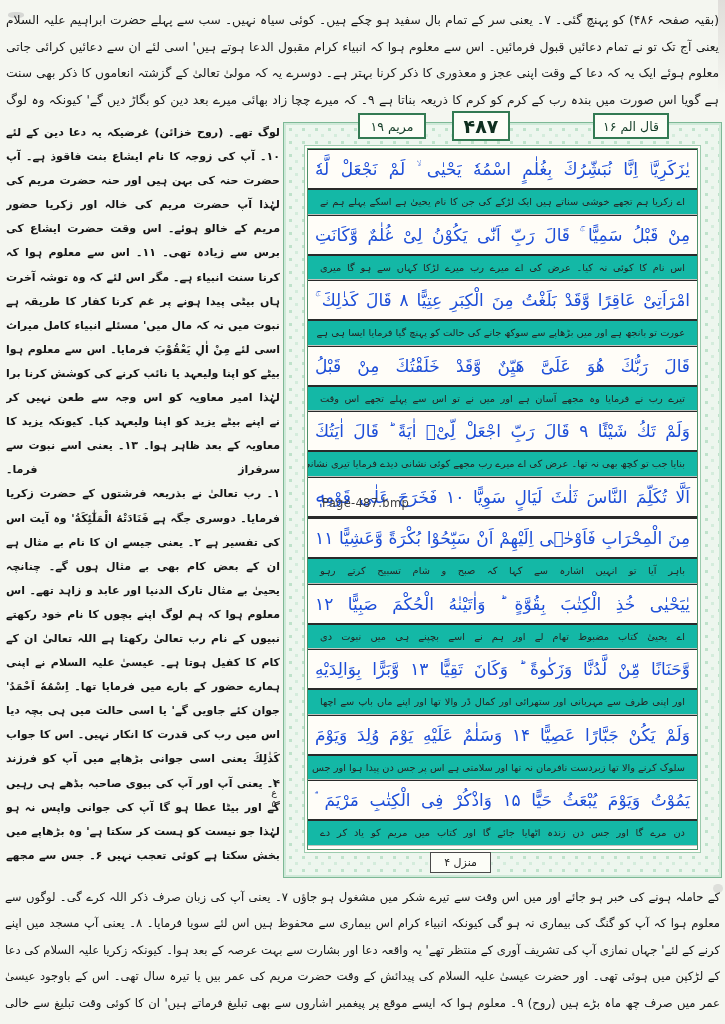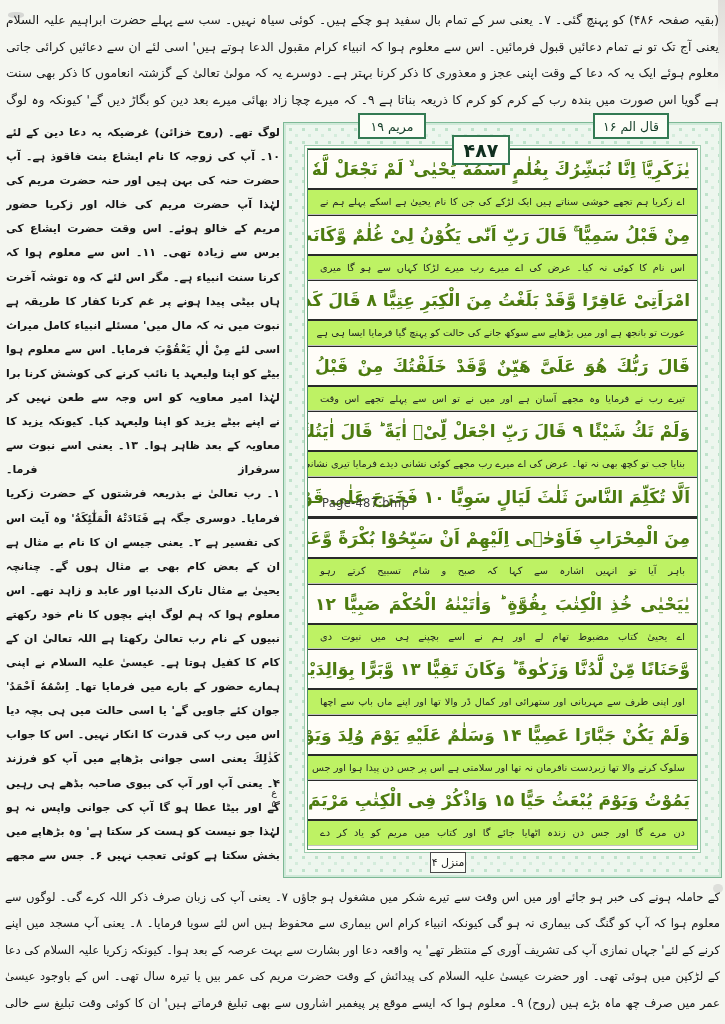--- a/index.html
+++ b/index.html
@@ -50,49 +50,49 @@
   }
   .ayah-list{
     position:absolute;top:25px;bottom:27px;left:23px;right:23px;
     background:#fffdf8;
     border:1px solid #4d9069;
     box-shadow:0 0 0 2px #fffdf8, 0 0 0 3px #9ccbae;
     overflow:hidden;
   }
   .ayah-arabic{
     height:40px;line-height:40px;
-    font-size:17px;font-weight:bold;color:#4d7c0f;
+    font-size:17px;font-weight:normal;color:#1d4ed8;
     padding:0 7px;
     border-bottom:1px solid #2a2a2a;
     box-shadow:inset 0 -1px 0 #2a2a2a, inset 0 1px 0 #2a2a2a;
     background:#fffdf8;
     text-align:justify;text-align-last:justify;
     overflow:hidden;white-space:nowrap;
   }
   .ayah-urdu{
     height:23.6px;line-height:23.6px;
     font-size:9.8px;color:#242424;
     padding:0 12px;
-    background:#bef264;
+    background:#14b8a6;
     border-bottom:1px solid #c2c2bd;
     text-align:justify;text-align-last:justify;
     overflow:hidden;white-space:nowrap;
   }
   .hdr-box{
     position:absolute;height:26px;
     background:#fcfdf7;border:2px solid #337a53;
     box-sizing:border-box;
     color:#143d28;display:flex;align-items:center;justify-content:center;
     font-size:12.5px;z-index:3;text-align:center;
   }
   .hdr-juz{top:-10px;right:52px;width:76px;}
-  .hdr-num{top:-12px;left:168px;width:58px;height:30px;font-size:19px;font-weight:bold;color:#0f2f1f;margin-top:24px;}
+  .hdr-num{top:-12px;left:168px;width:58px;height:30px;font-size:19px;font-weight:bold;color:#0f2f1f;}
   .hdr-surah{top:-10px;left:74px;width:68px;}
   .manzil-box{
-    position:absolute;bottom:4px;left:146px;width:36px;height:21px;
+    position:absolute;bottom:4px;left:146px;width:61px;height:21px;
     background:#fcfdf7;border:1px solid #4a4a4a;box-sizing:border-box;
     color:#1d1d1d;display:flex;align-items:center;justify-content:center;
     font-size:11px;z-index:3;
   }
 
   
   .file-label{
     position:absolute;left:322px;top:496px;
     font-family:"DejaVu Sans",sans-serif;
     font-size:11.5px;font-weight:normal;color:#3d3d3d;

